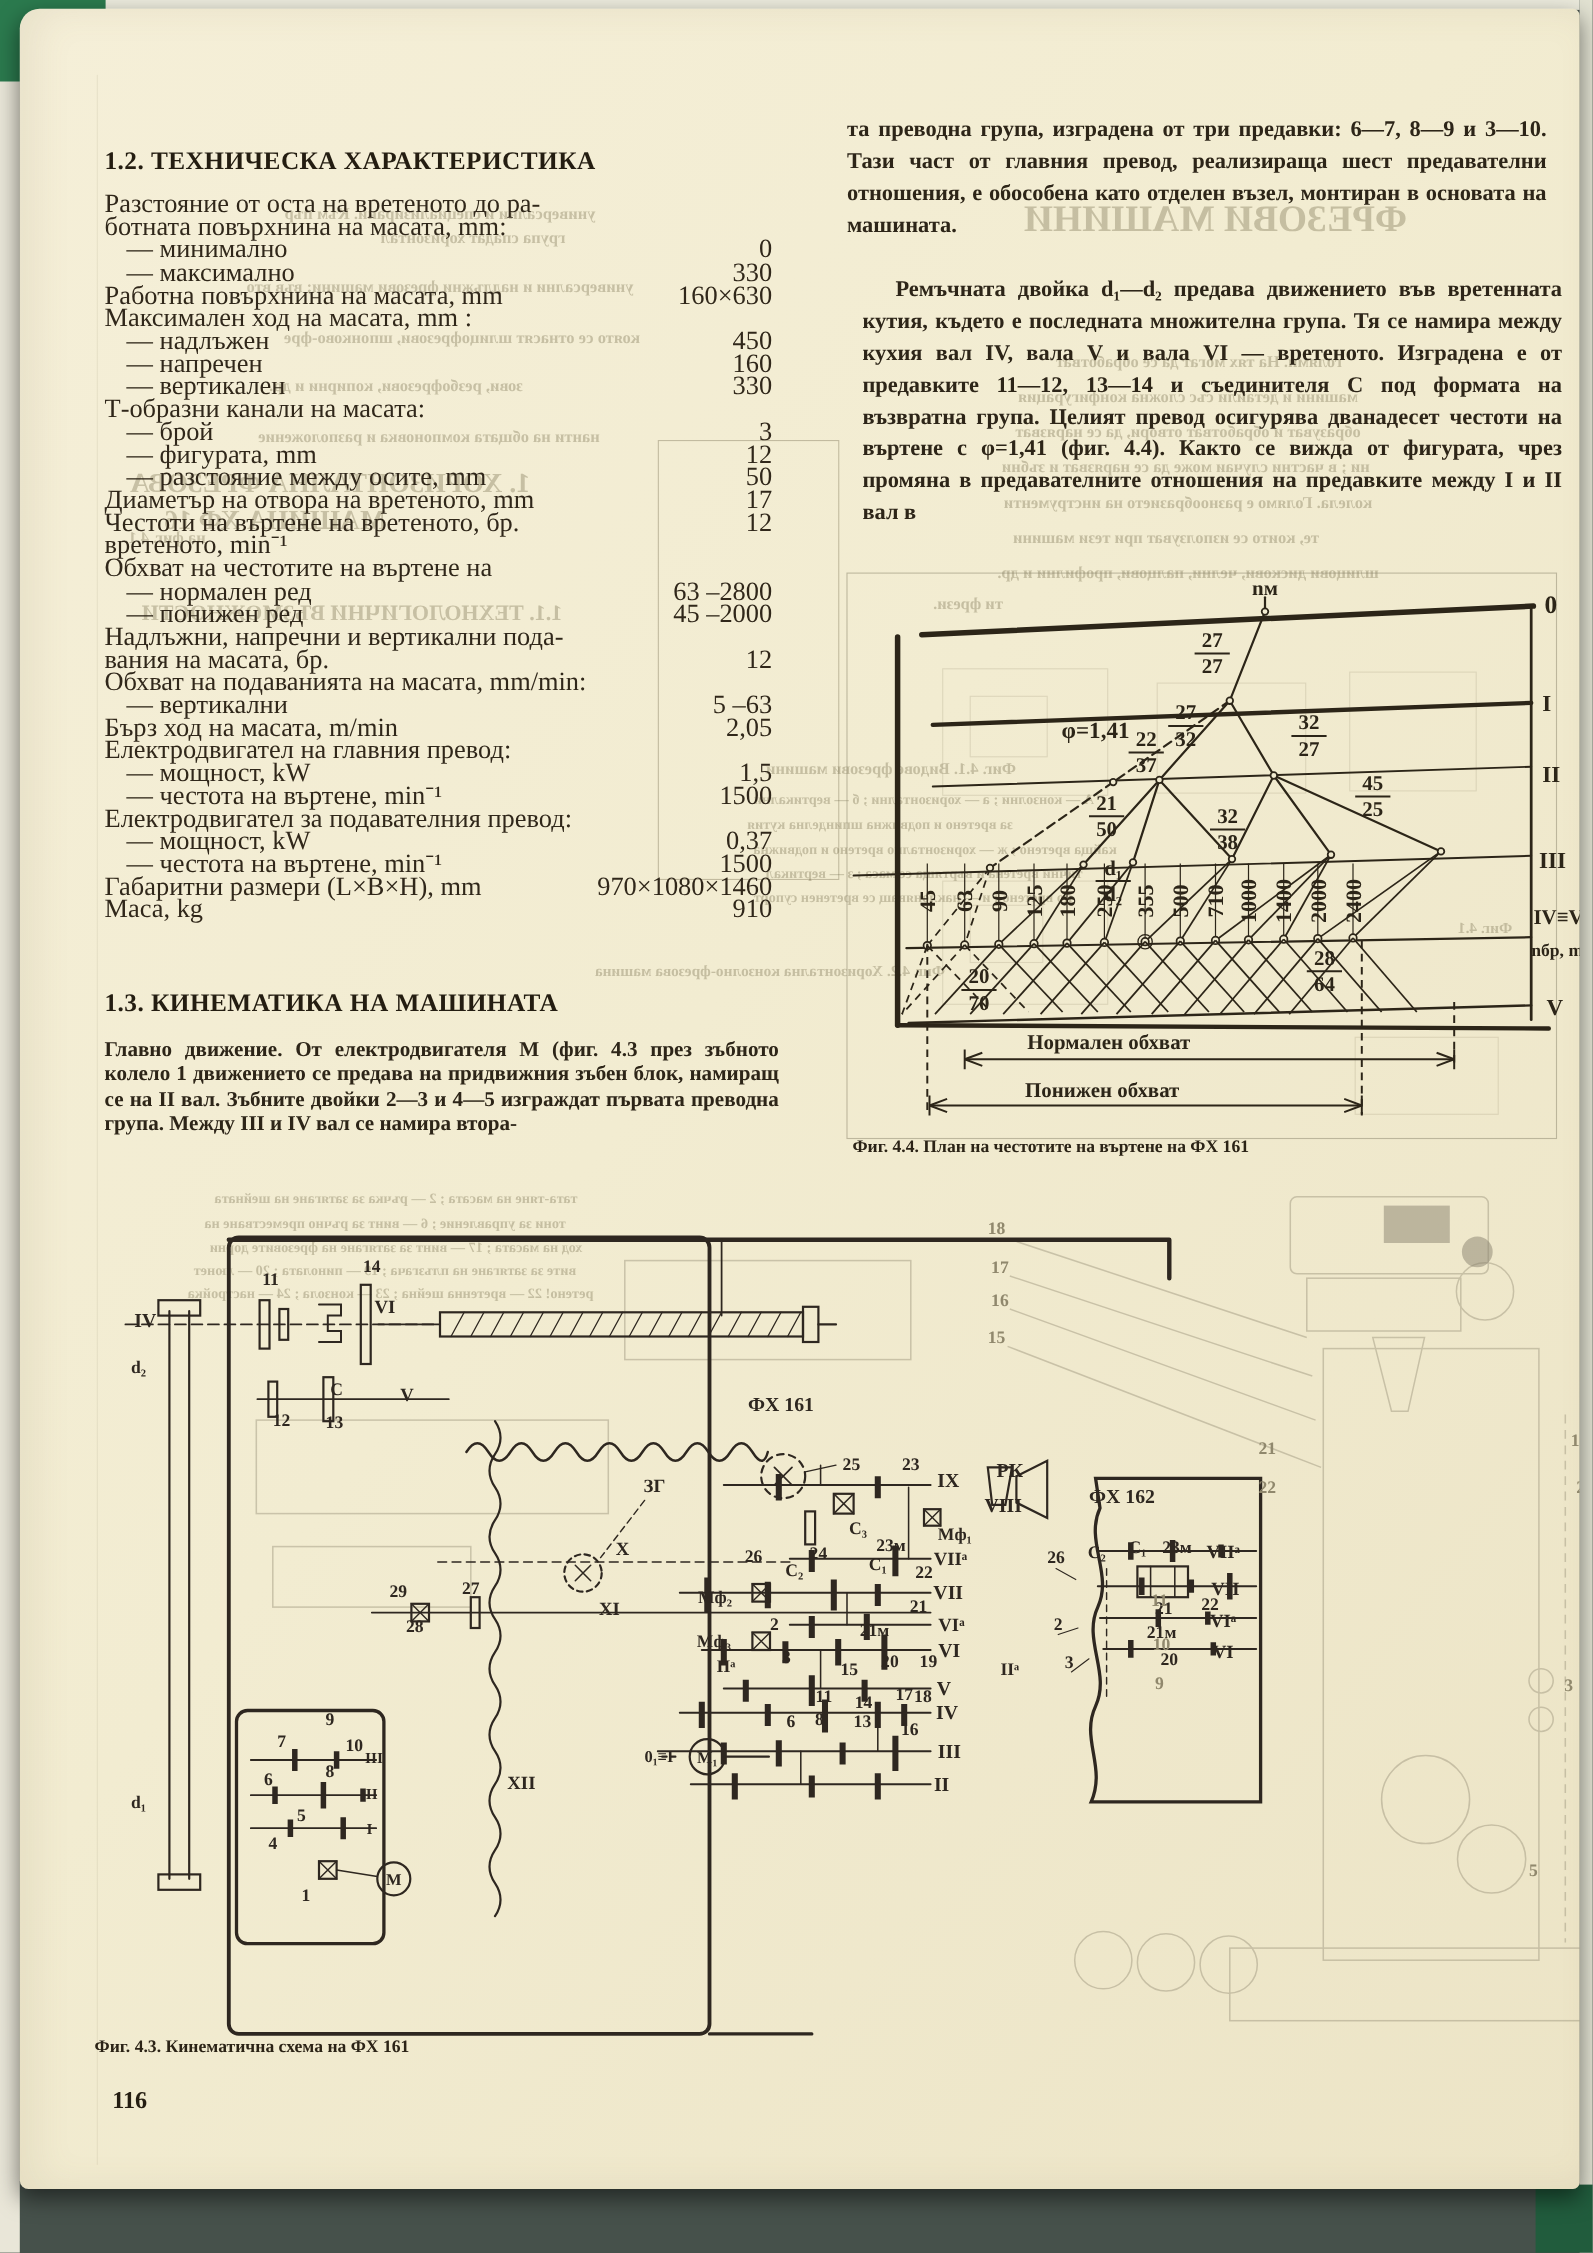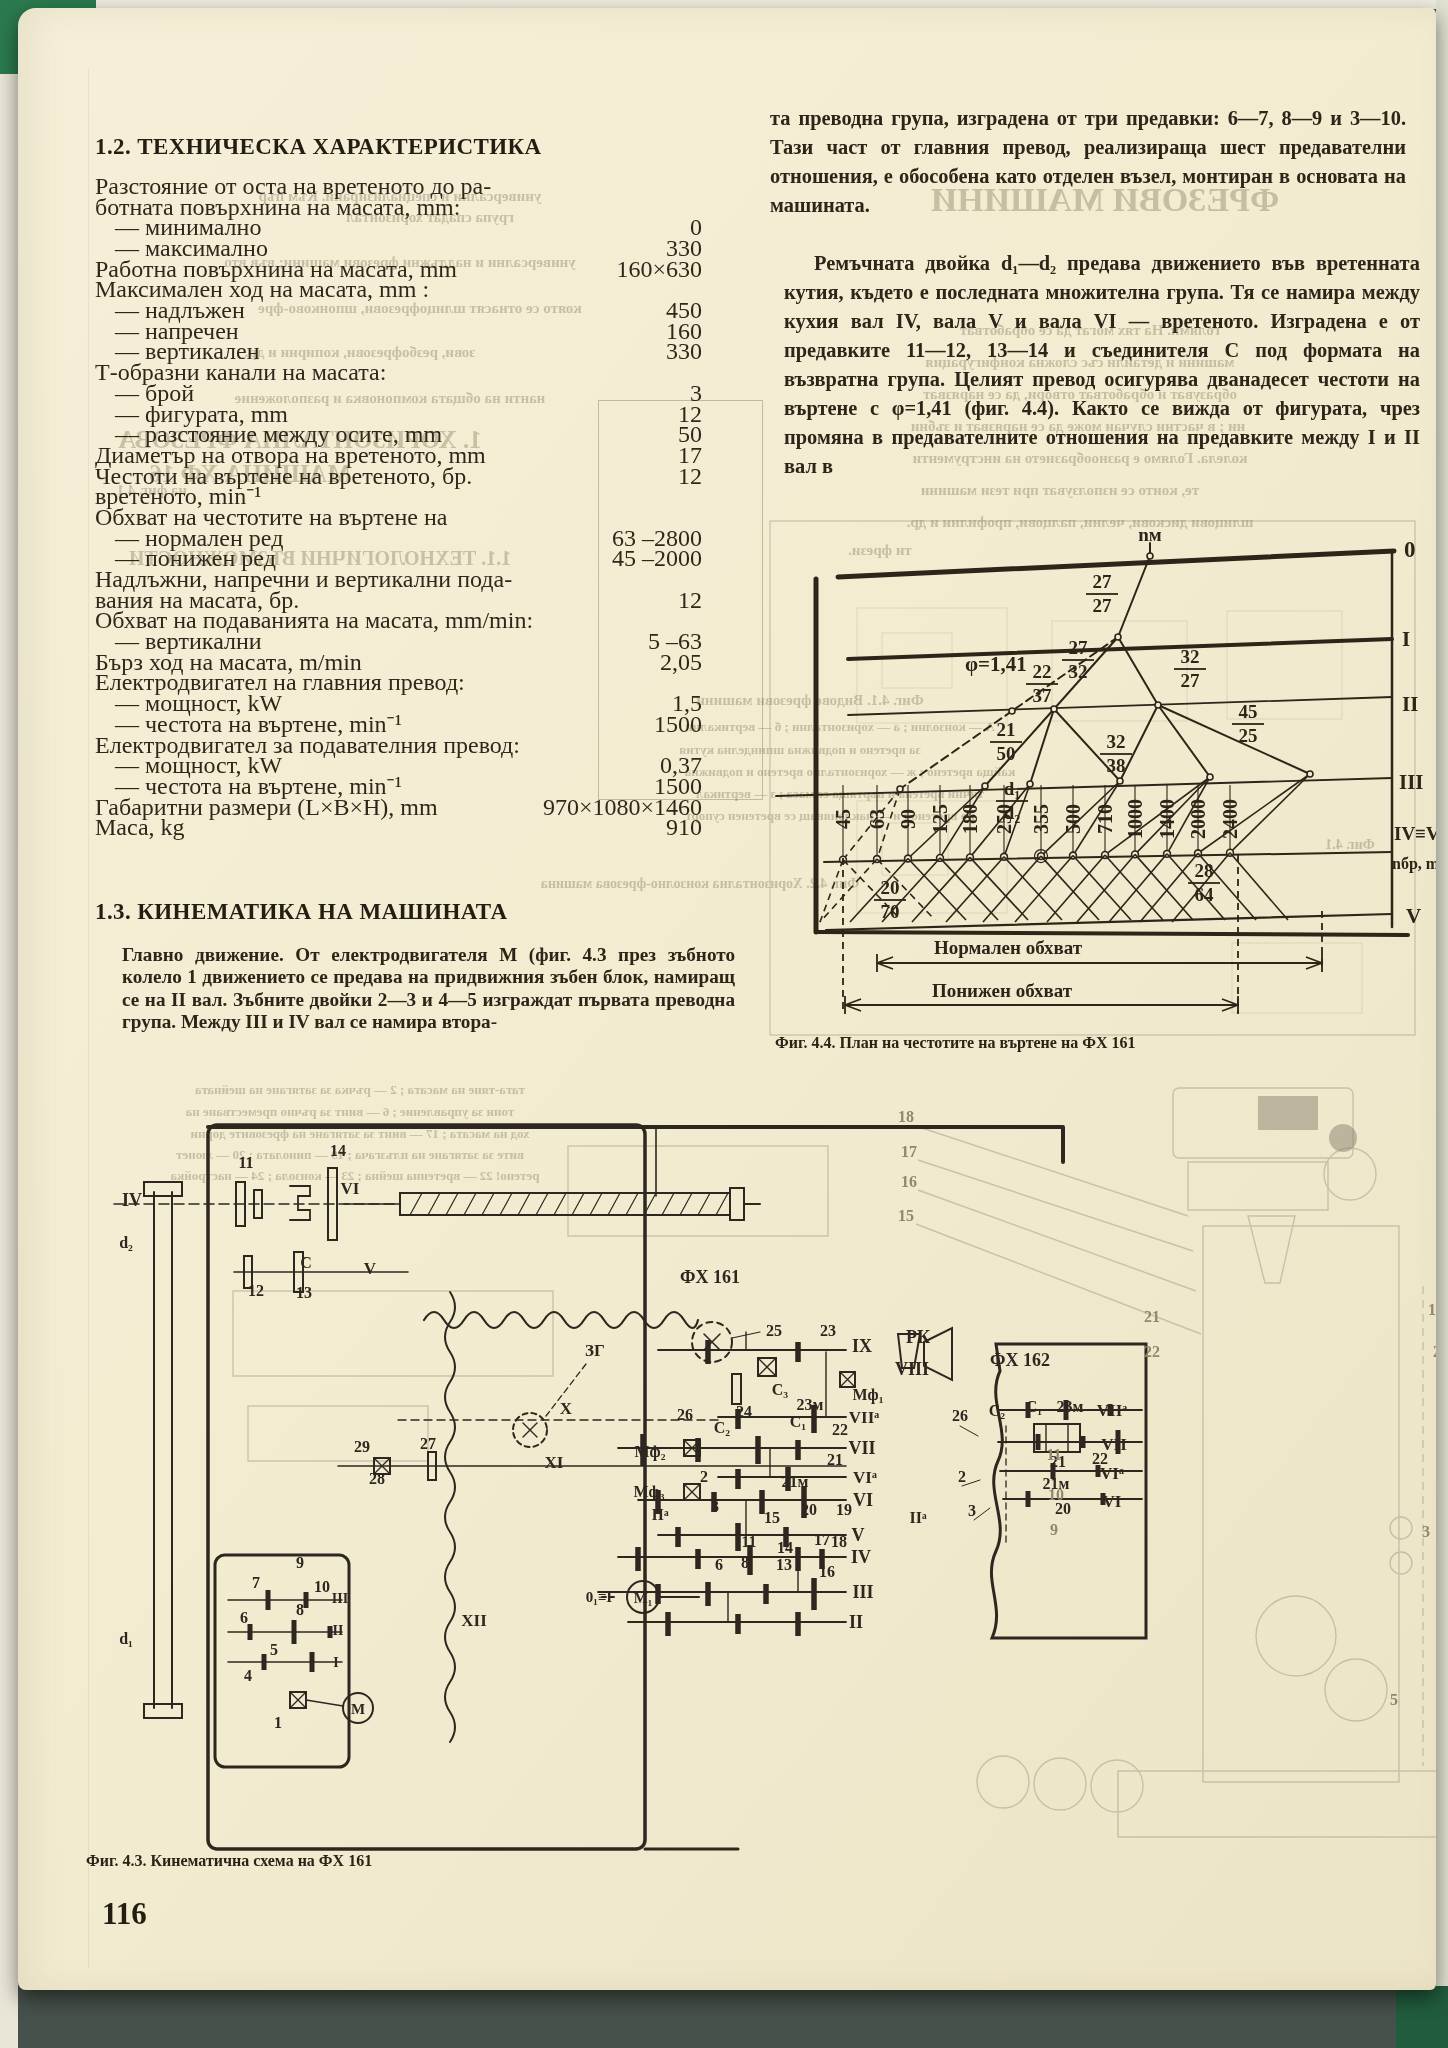--- a/index.html
+++ b/index.html
@@ -23,25 +23,25 @@
   .ghost-box{position:absolute;border:1px solid rgba(115,105,75,.38);}
   
   .h2{position:absolute;font-weight:700;font-size:23px;color:#241d11;letter-spacing:.4px;white-space:nowrap;}
   #spec{position:absolute;left:77px;top:168px;width:607px;}
   .spec-row{display:flex;justify-content:space-between;align-items:flex-end;height:20.7px;
     font-weight:400;font-size:24px;line-height:20.7px;color:#30271a;}
   .spec-row .lbl{white-space:nowrap;}
   .spec-row.indent .lbl{padding-left:20px;}
   .spec-row .val{white-space:nowrap;}
   .para{position:absolute;text-align:justify;color:#2d2518;}
-  #para13{left:77px;top:936px;width:613px;font-weight:700;font-size:19.2px;line-height:22.4px;margin-left:27px;}
+  #para13{left:77px;top:936px;width:613px;font-weight:700;font-size:19.2px;line-height:22.4px;}
   #rpara1{left:752px;top:96px;width:636px;font-weight:700;font-size:20.4px;line-height:29px;}
   #rpara2{left:752px;top:241px;width:636px;font-weight:700;font-size:20.4px;line-height:29px;text-indent:30px;margin-left:14px;}
   .caption{position:absolute;font-weight:700;font-size:16px;color:#2b2316;white-space:nowrap;}
-  #pagenum{position:absolute;left:84px;top:1888px;font-weight:700;font-size:31px;color:#241d11;}
+  #pagenum{position:absolute;left:84px;top:1888px;font-weight:700;font-size:22px;color:#241d11;}
   svg{position:absolute;overflow:visible;}
   .f44txt{fill:#2c2518;font-family:"Liberation Serif",serif;font-weight:700;}
   .f43txt{fill:#2e2720;font-family:"Liberation Serif",serif;font-weight:700;}
   .f43grey{fill:#90886d;font-family:"Liberation Serif",serif;font-weight:700;}
 </style>
 </head>
 <body>
 
 <div class="scene">
   <div class="edge edge-left"></div>

